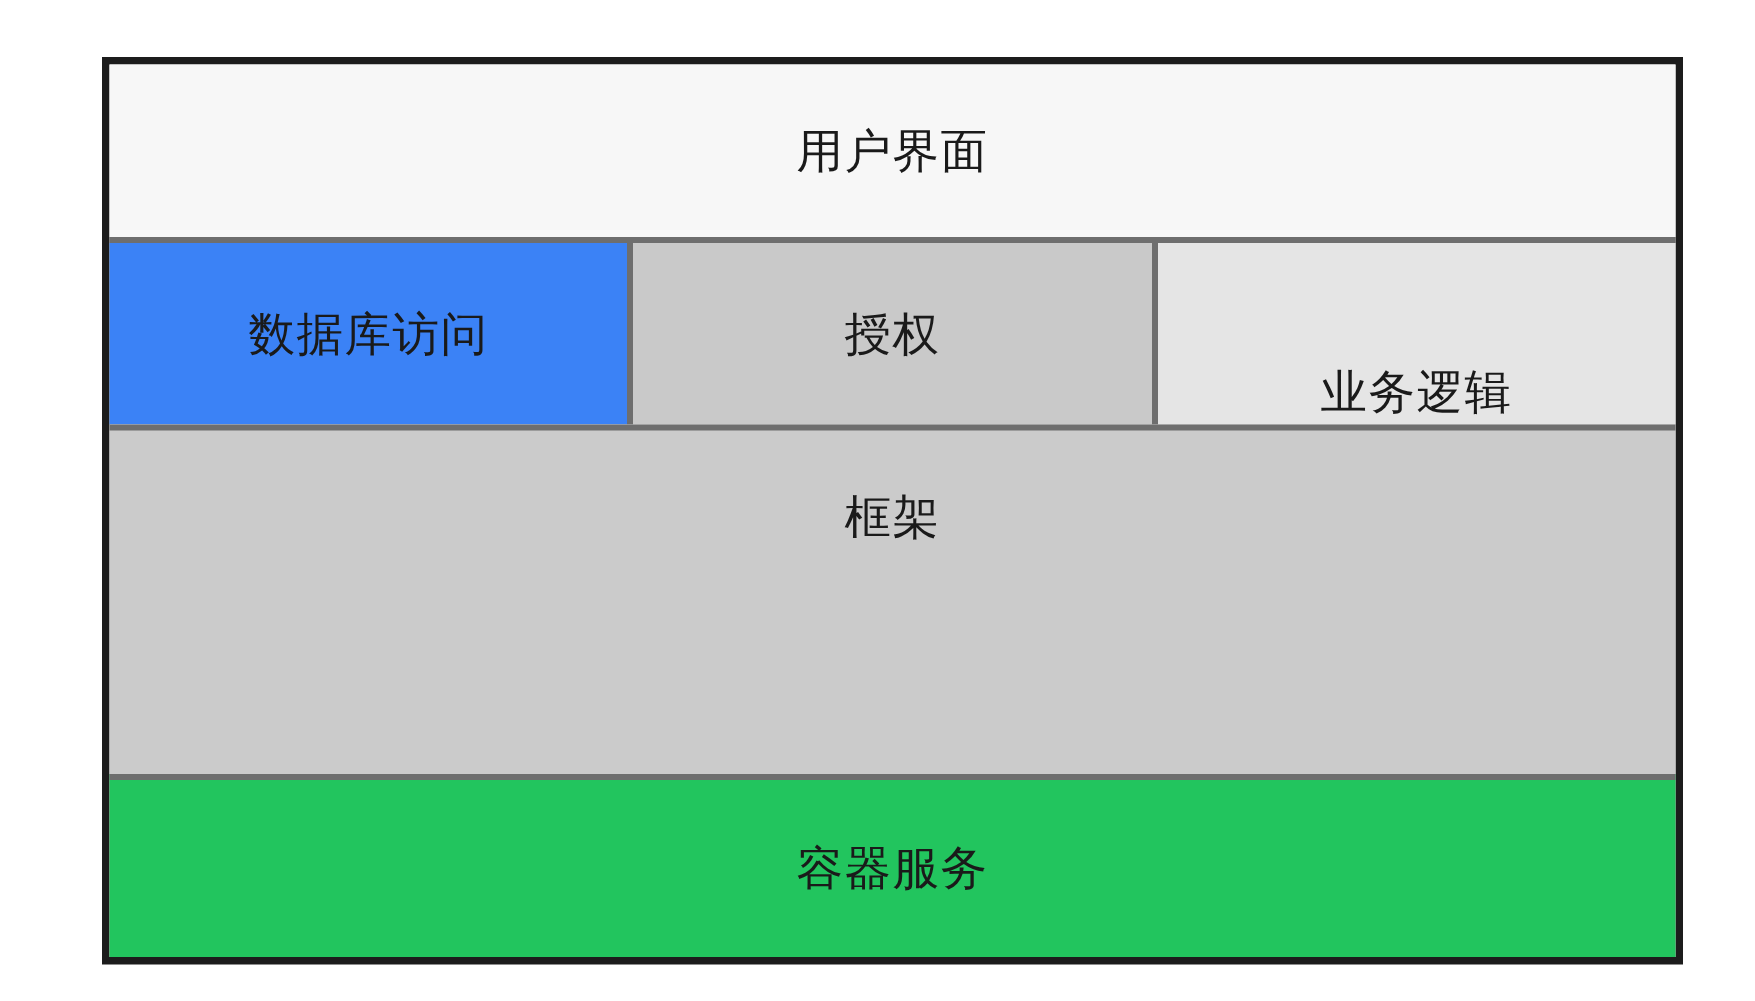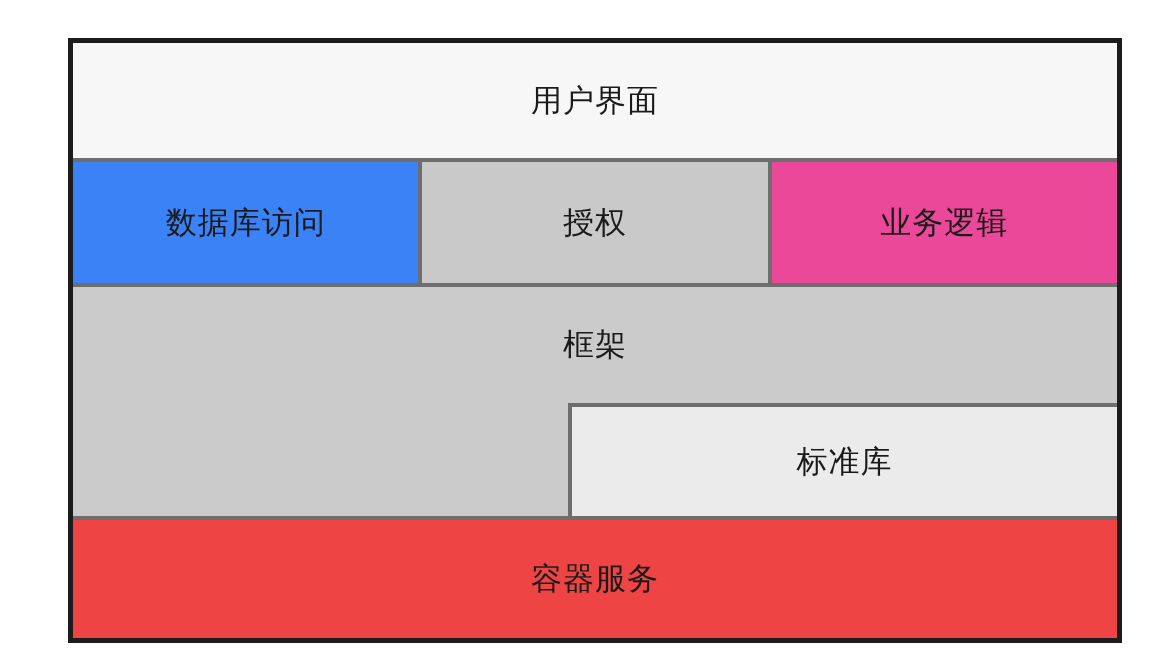--- a/index.html
+++ b/index.html
@@ -99,31 +99,28 @@
     <span class="label">用户界面</span>
   </div>
 
   <div class="layer-row2">
     <div class="cell" style="background-color: #3b82f6;">
       <span class="label">数据库访问</span>
     </div>
     <div class="cell cell-mid" style="background-color: rgb(201, 201, 201);">
       <span class="label">授权</span>
     </div>
-    <div class="cell" style="background-color: #ec4899;">
+    <div class="cell" style="background-color: #e5e5e5; align-items: flex-end;">
       <span class="label">业务逻辑</span>
     </div>
   </div>
 
   <div class="layer-framework" style="background-color: rgb(203, 203, 203);">
     <div class="framework-label-strip">
       <span class="label">框架</span>
     </div>
-    <div class="stdlib-box" style="background-color: rgb(235, 235, 235);">
-      <span class="label">标准库</span>
-    </div>
   </div>
 
-  <div class="layer layer-container" style="background-color: #ef4444;">
+  <div class="layer layer-container" style="background-color: #22c55e;">
     <span class="label">容器服务</span>
   </div>
 
 </div>
 
 </body></html>

